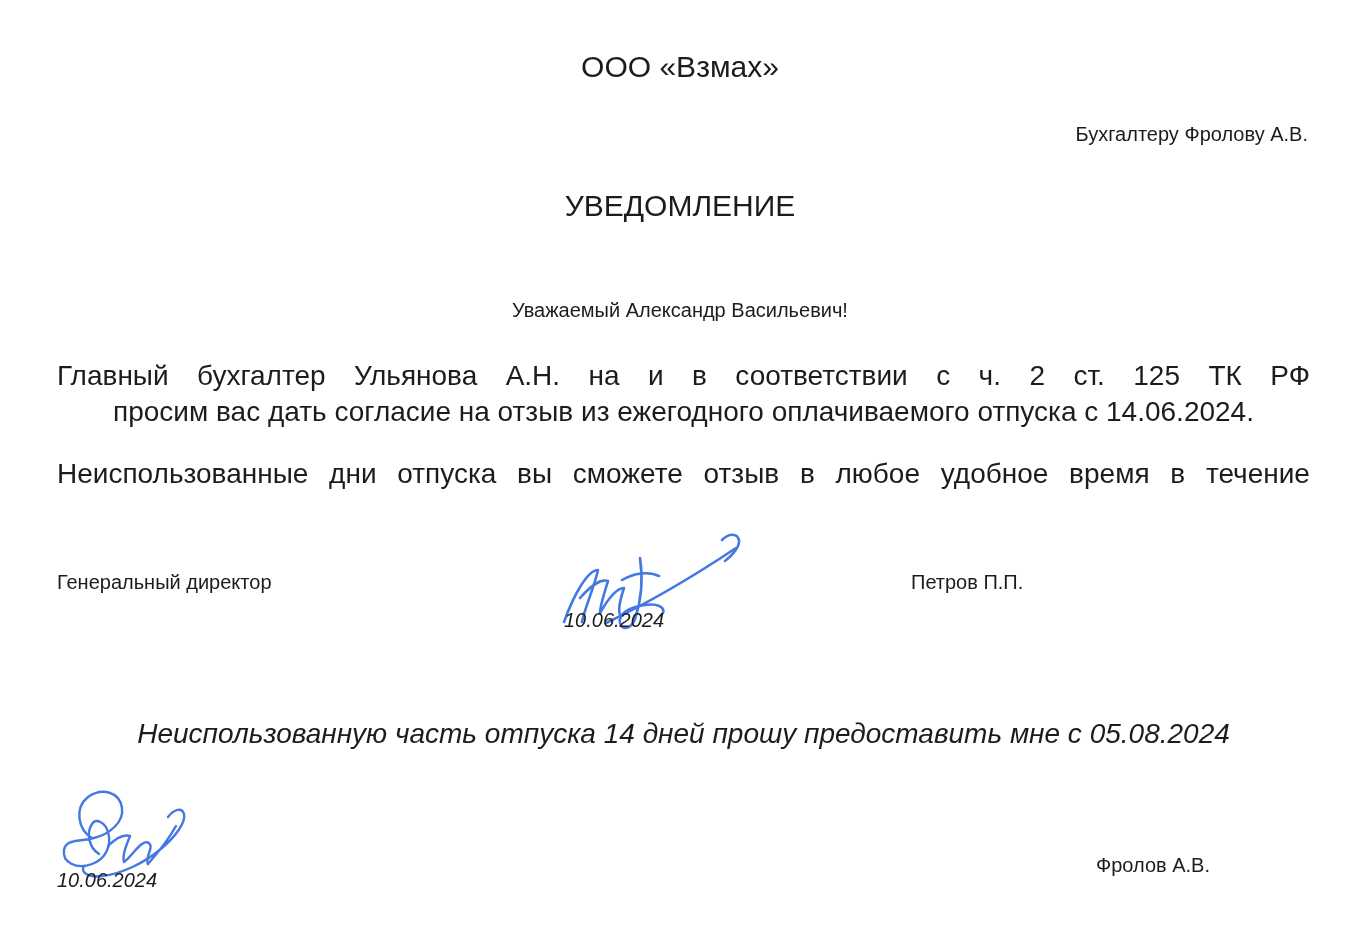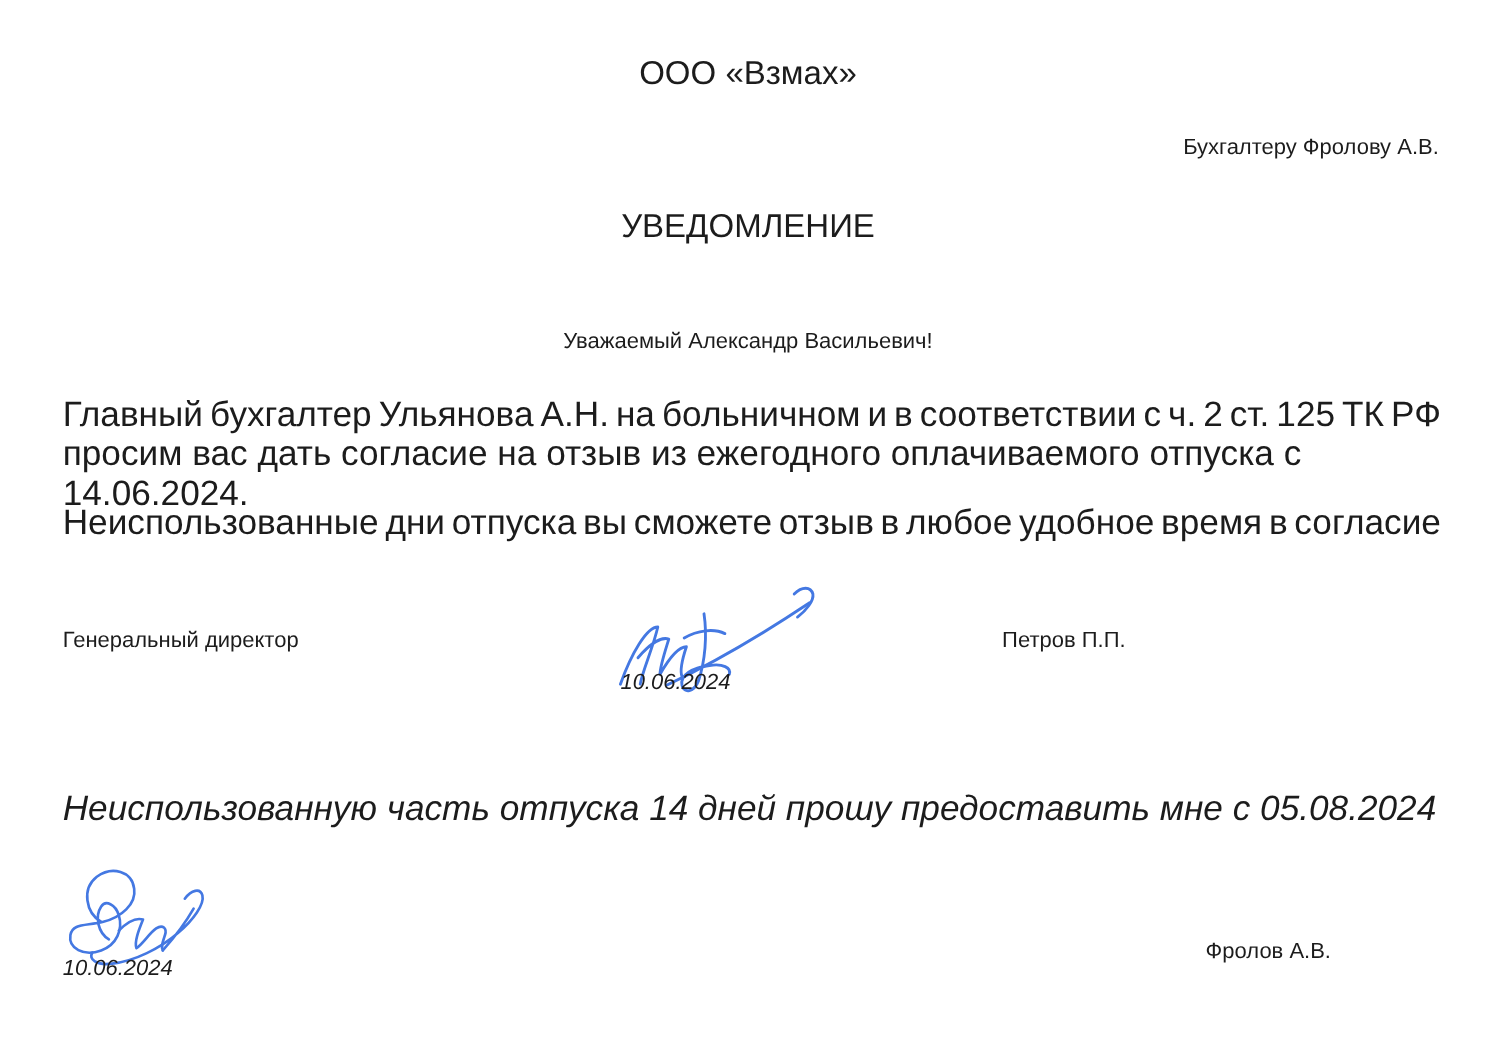--- a/index.html
+++ b/index.html
@@ -17,22 +17,23 @@
   .body-text { font-size: 20px; line-height: 36px; }
   .big-text { font-size: 30px; }
   .company { top: 50px; }
   .addressee { top: 116px; right: 52px; }
   .doc-title { top: 189px; }
   .greeting { top: 292px; }
   .para {
     position: absolute;
     left: 57px;
     width: 1253px;
-    font-size: 32px;
+    font-size: 28px;
     line-height: 36px;
+    text-align: center;
   }
   .para1 { top: 358px; }
   .para2 { top: 456px; }
   .justified { display: flex; justify-content: space-between; }
   .director-label { left: 57px; top: 564px; }
   .director-name { left: 911px; top: 564px; }
   .sig1 { position: absolute; left: 552px; top: 518px; width: 205px; height: 128px; }
   .sig2 { position: absolute; left: 48px; top: 782px; width: 190px; height: 100px; }
   .italic { font-style: italic; }
   .sig1-date { left: 564px; top: 602px; }
@@ -55,21 +56,20 @@
 
   <div class="line center body-text greeting">Уважаемый Александр Васильевич!</div>
 
   <div class="para para1">
     <div class="justified">
         <span>Главный</span>
         <span>бухгалтер</span>
         <span>Ульянова</span>
         <span>А.Н.</span>
         <span>на</span>
-        <span>больничном</span>
         <span>и</span>
         <span>в</span>
         <span>соответствии</span>
         <span>с</span>
         <span>ч.</span>
         <span>2</span>
         <span>ст.</span>
         <span>125</span>
         <span>ТК</span>
         <span>РФ</span>
@@ -83,21 +83,21 @@
         <span>дни</span>
         <span>отпуска</span>
         <span>вы</span>
         <span>сможете</span>
         <span>отзыв</span>
         <span>в</span>
         <span>любое</span>
         <span>удобное</span>
         <span>время</span>
         <span>в</span>
-        <span>согласие</span>
+        <span>течение</span>
       </div>
   </div>
 
   <div class="line body-text director-label">Генеральный директор</div>
 
   <svg class="sig1" viewBox="0 0 205 128">
     <path stroke="#4478e2" stroke-width="2.6" d="M12 104 C22 76 36 52 46 52 C42 70 32 92 30 104 M28 80 C40 66 50 61 56 63 C52 76 48 88 48 95 C56 81 64 70 72 70 C68 82 66 92 68 97"></path>
     <path stroke="#4478e2" stroke-width="2.6" d="M88 40 C91 60 89 83 83 101 C79 111 70 113 68 105 C66 96 77 89 93 87 C105 85 113 89 111 95"></path>
     <path stroke="#4478e2" stroke-width="2.6" d="M70 62 C82 55 97 53 107 58"></path>
     <path stroke="#4478e2" stroke-width="2.6" d="M54 105 C94 86 142 58 184 30"></path>

